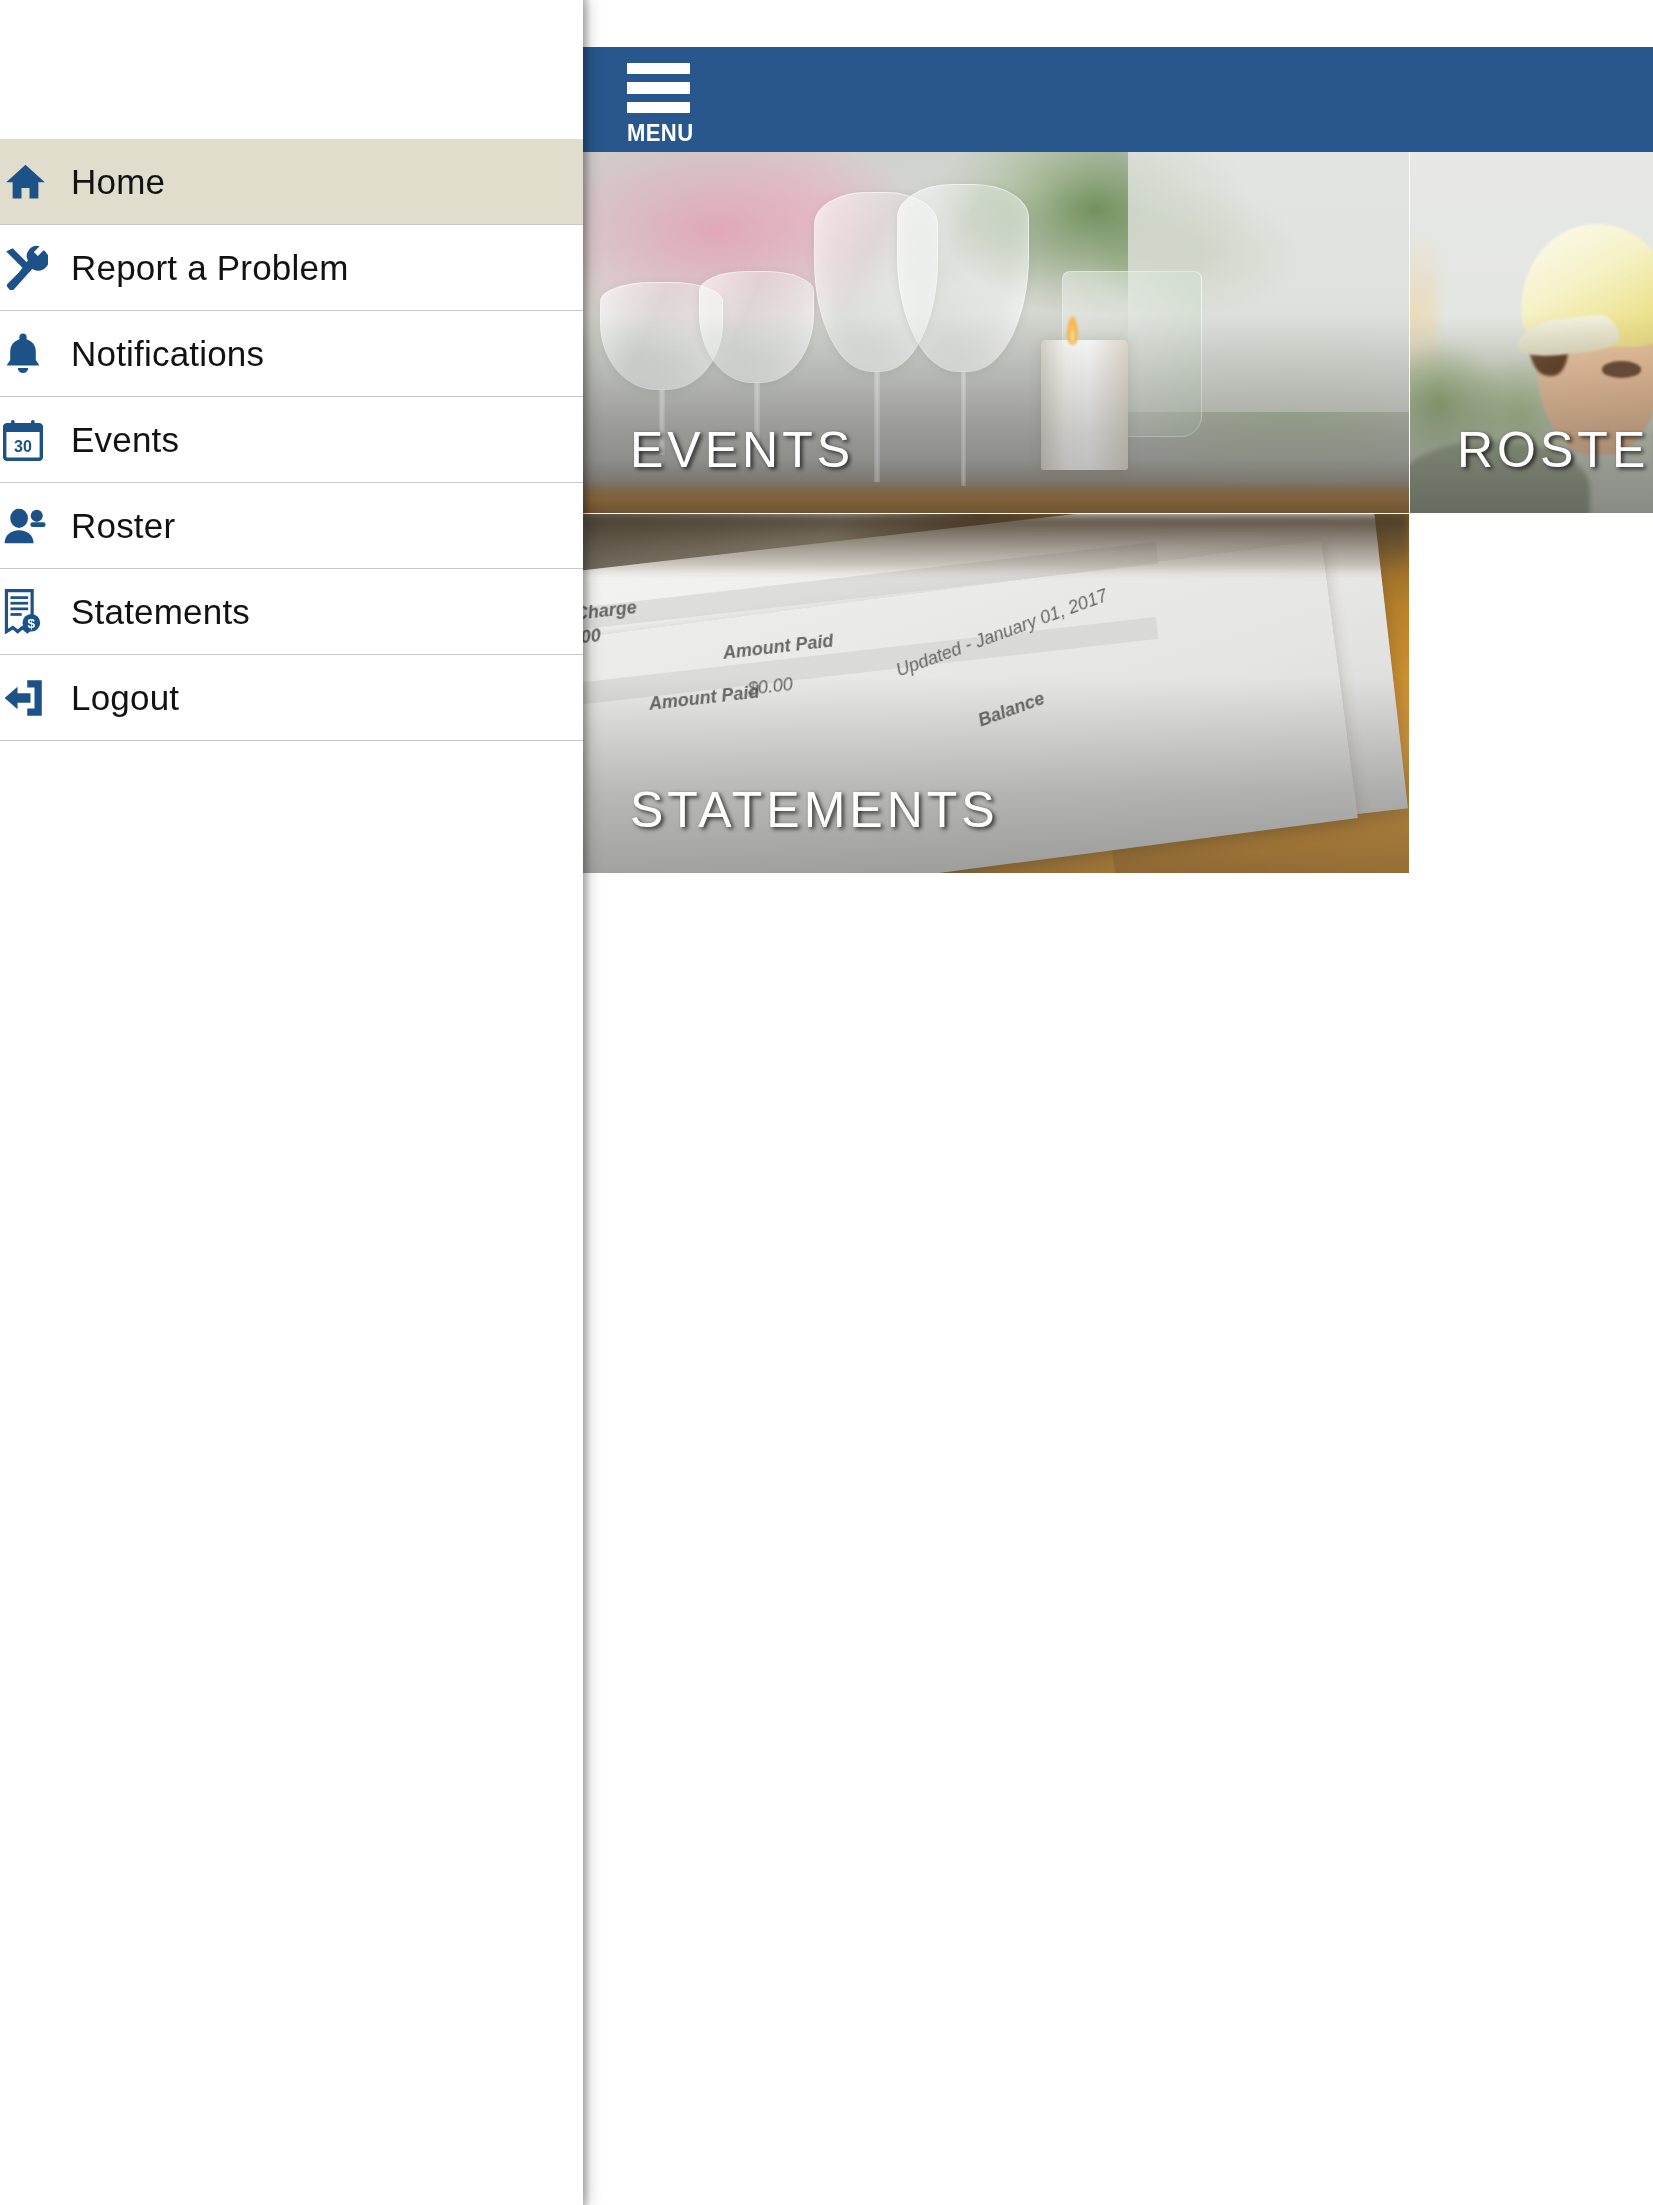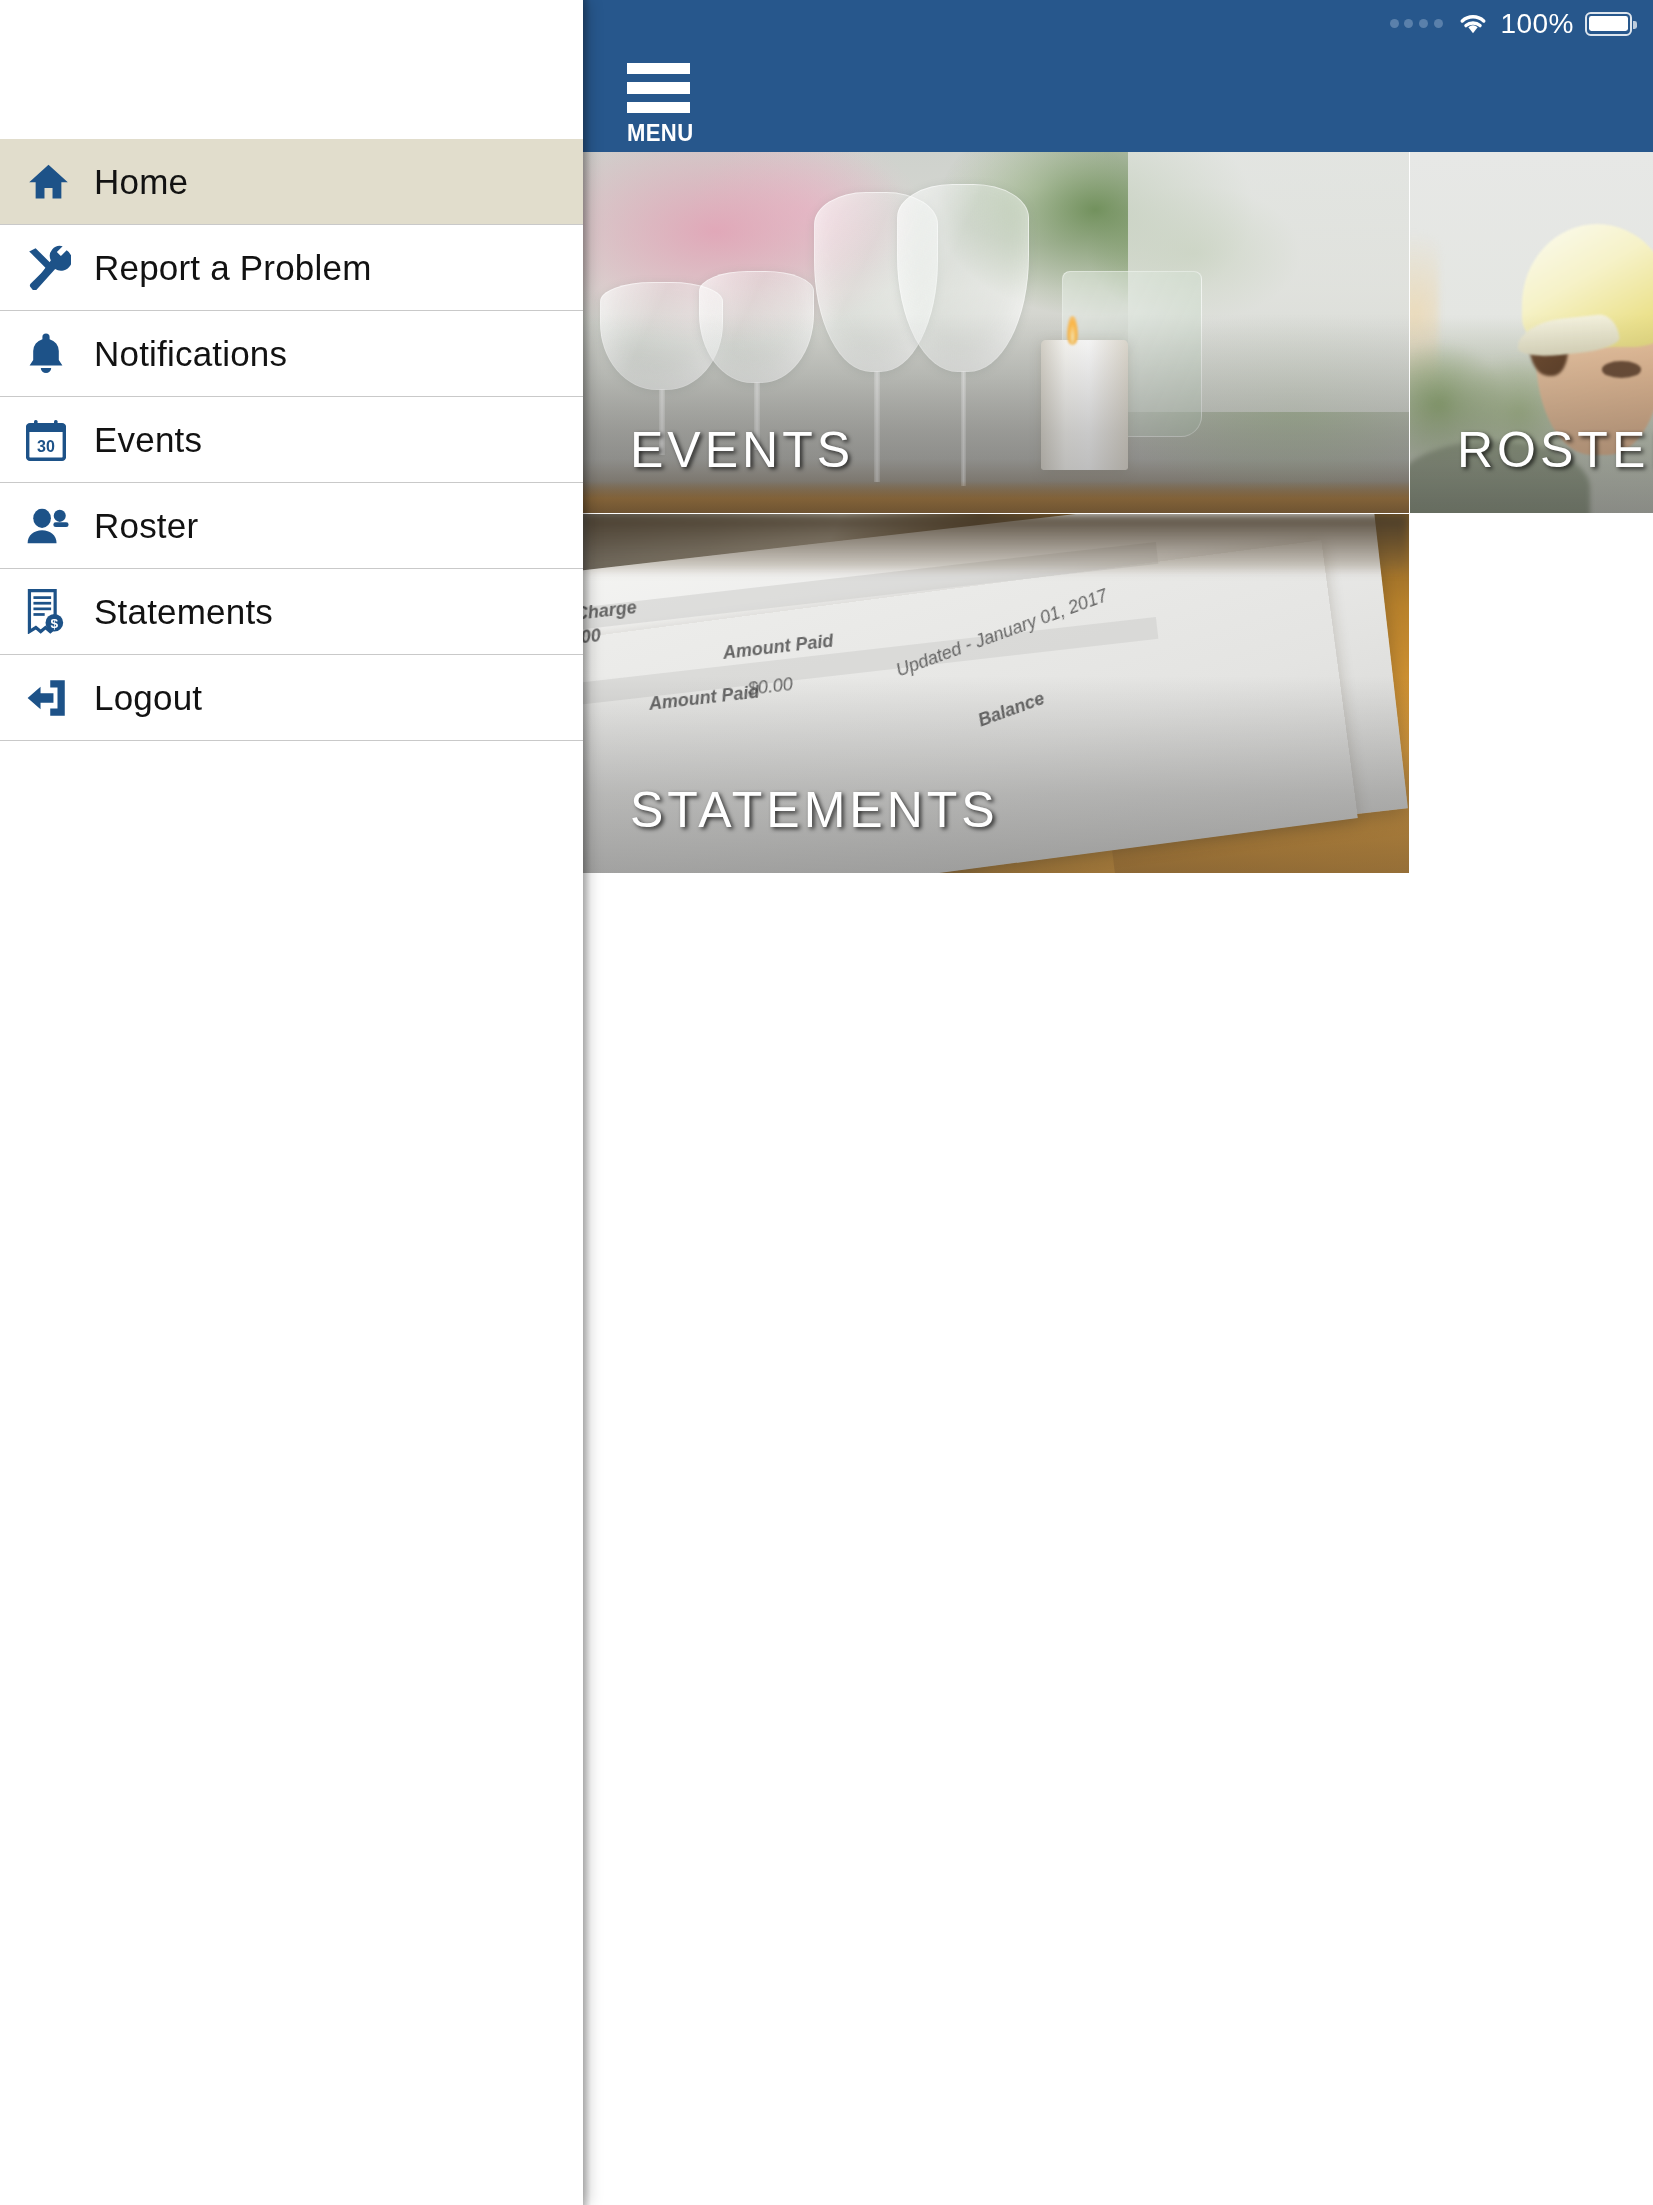--- a/index.html
+++ b/index.html
@@ -330,21 +330,21 @@
     box-shadow: 4.8px 0 14.5px rgba(0,0,0,0.22);
     z-index: 10;
   }
   #drawer-top-gap { height: 139px; background: #ffffff; }
 
   .nav-item {
     position: relative;
     height: 86px;
     display: flex;
     align-items: center;
-    padding-left: 26px;
+    padding-left: 3px;
     background: #ffffff;
     border-bottom: 1.6px solid #c9c9c9;
     cursor: pointer;
   }
   .nav-item.active { background: #e1ddcc; }
   .nav-item .nav-icon {
     width: 50px;
     min-width: 50px;
     height: 50px;
     display: flex;
@@ -370,37 +370,20 @@
     pointer-events: none;
   }
 </style>
 </head>
 <body>
 
 <div id="screen">
 
   <div id="app-layer">
 
-    <div id="status-bar">
-      <div id="signal-dots">
-        <i></i>
-          <i></i>
-          <i></i>
-          <i></i>
-      </div>
-      <svg id="wifi-icon" viewBox="0 0 40 30">
-        <path d="M20 26.5 L14.2 19.0 a9.3 9.3 0 0 1 11.6 0 Z" fill="#ffffff"></path>
-        <path d="M6.6 11.2 a20 20 0 0 1 26.8 0" stroke="#ffffff" stroke-width="4.4" fill="none" stroke-linecap="round"></path>
-        <path d="M11.2 17.0 a13.4 13.4 0 0 1 17.6 0" stroke="#ffffff" stroke-width="4.2" fill="none" stroke-linecap="round"></path>
-      </svg>
-      <div id="battery-pct">100%</div>
-      <div id="battery-icon">
-          <div class="fill"></div>
-        </div>
-    </div>
 
     <div id="nav-bar">
       <div id="menu-button">
         <div class="bar"></div>
         <div class="bar"></div>
         <div class="bar"></div>
         <div class="menu-label">MENU</div>
       </div>
     </div>
 

